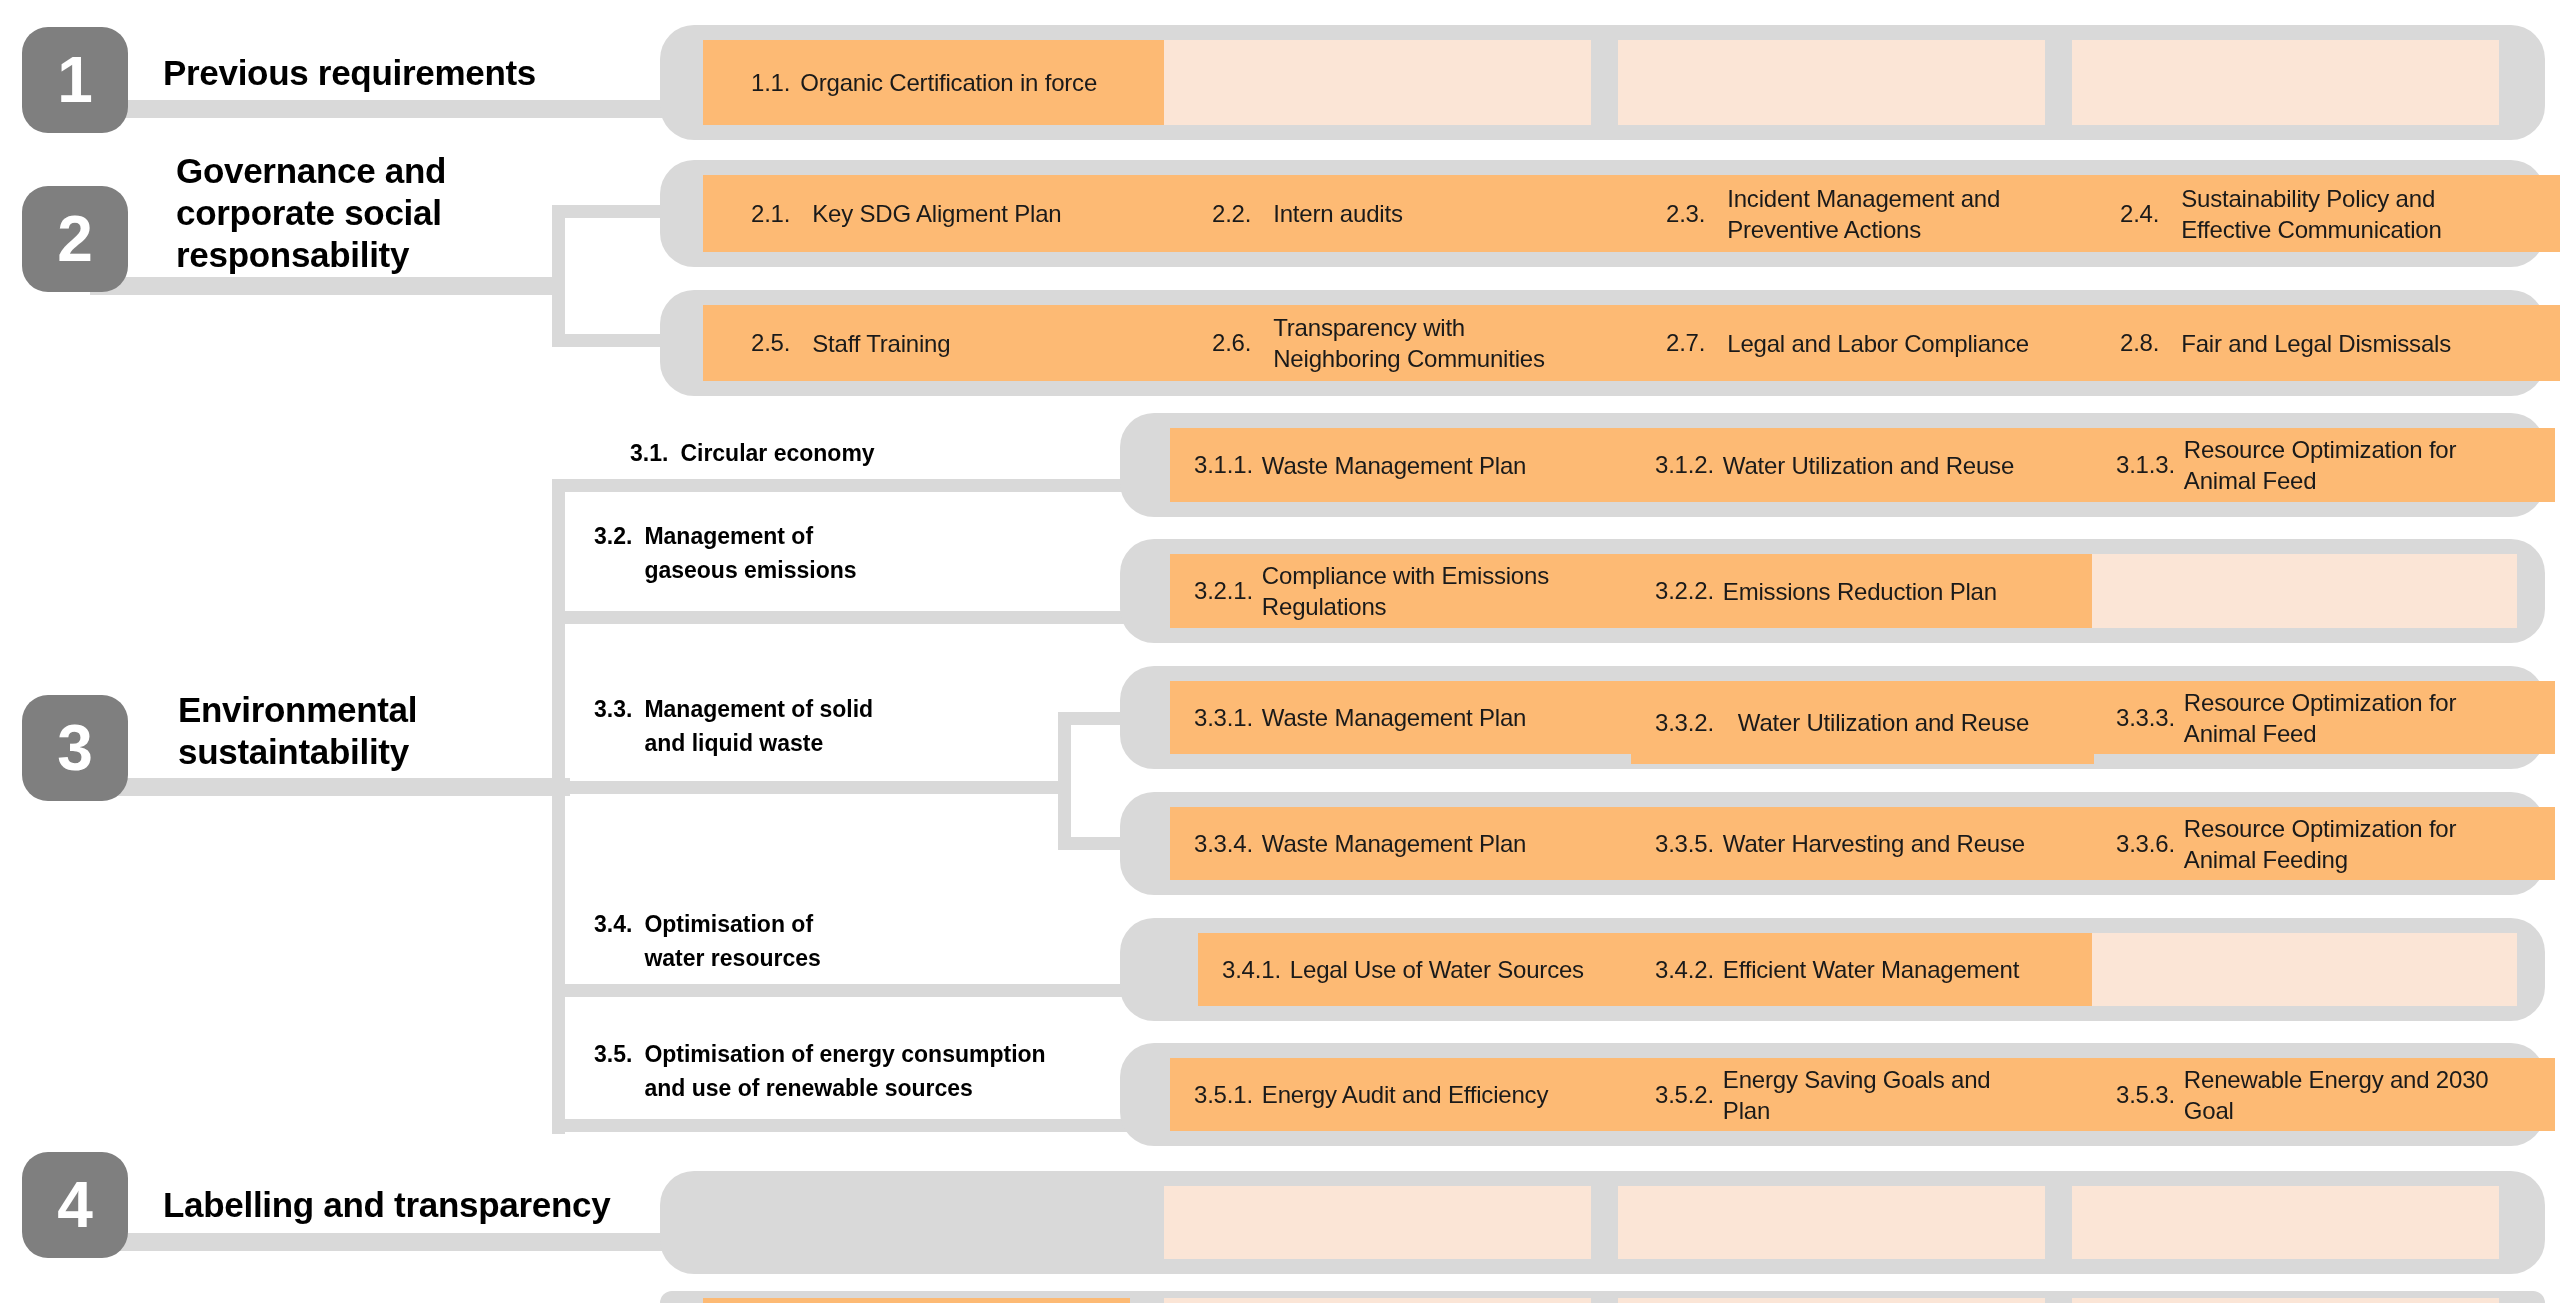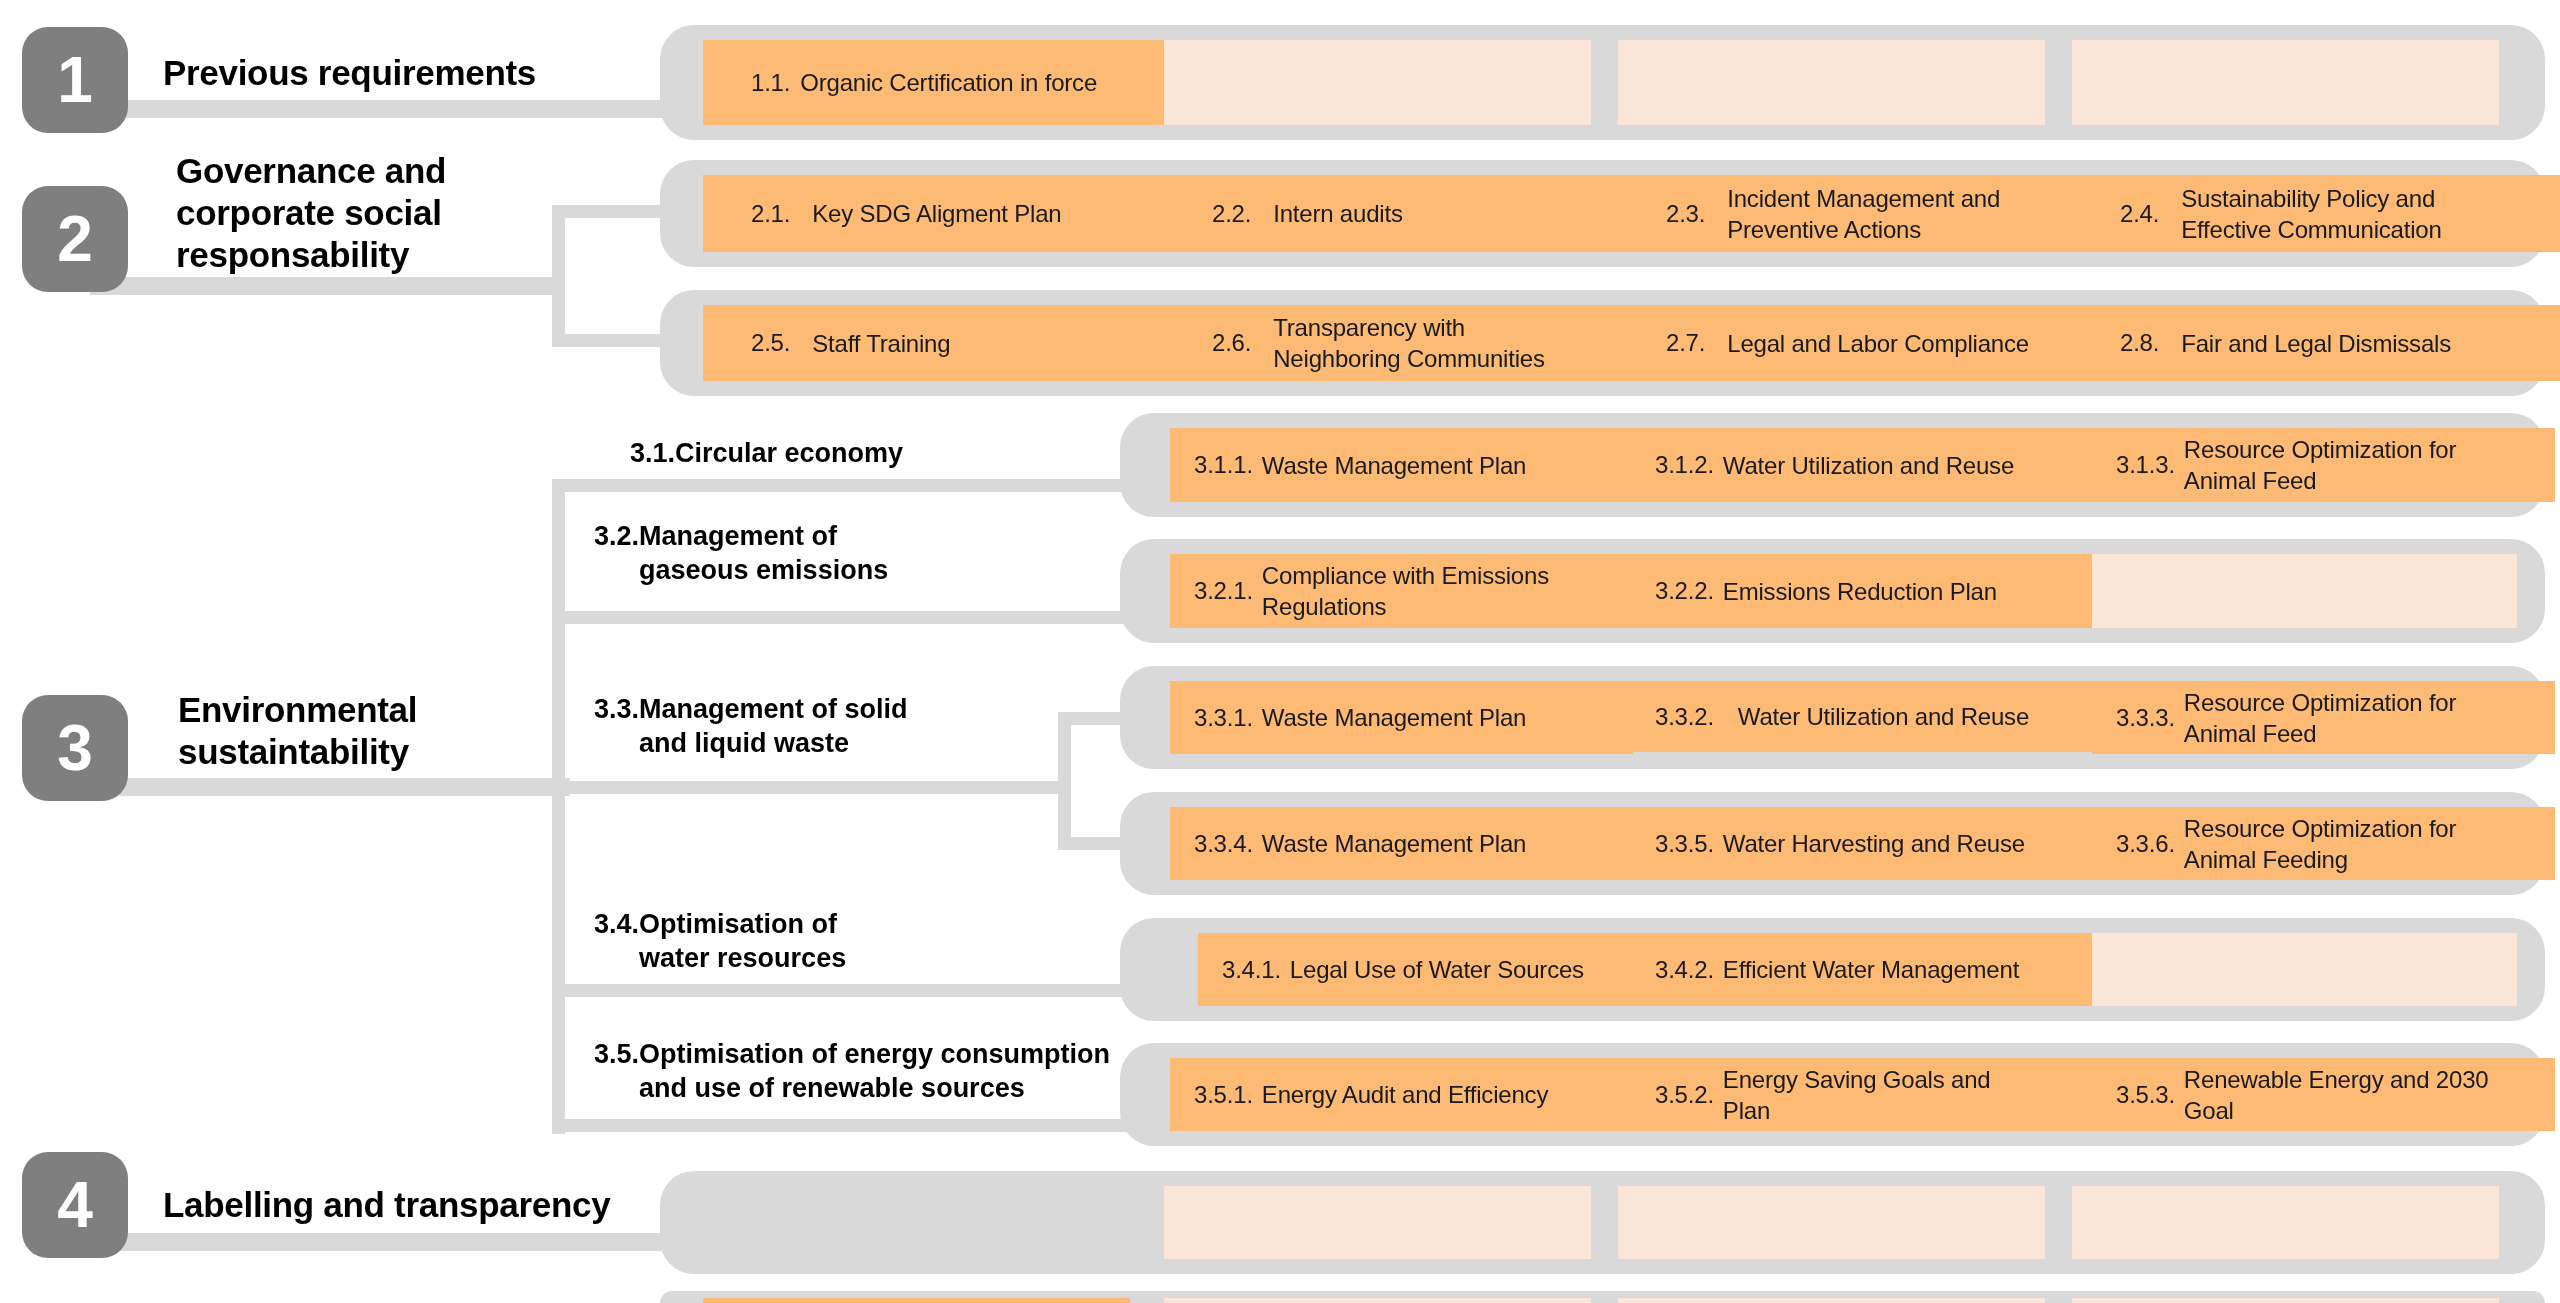--- a/index.html
+++ b/index.html
@@ -14,21 +14,21 @@
   .cont{position:absolute;background:#d9d9d9;border-radius:34px;}
   .contTop{position:absolute;background:#d9d9d9;border-radius:34px 34px 0 0;}
   .box{position:absolute;background:#fdba74;display:flex;align-items:center;
        font-size:24px;color:#1a1a1a;letter-spacing:-0.2px;}
   .box .num{flex-shrink:0;white-space:nowrap;}
   .box .txt{white-space:pre-line;line-height:31px;}
   .pad4{padding:0 16px 0 48px;gap:10px;}
   .gap2{gap:22px;}
   .pad3{padding:0 14px 0 24px;gap:9px;}
   .peach{position:absolute;background:#fbe5d6;}
-  .glabel{position:absolute;display:flex;gap:0;font-size:27px;font-weight:700;
+  .glabel{position:absolute;display:flex;gap:12px;font-size:23px;font-weight:700;
           color:#000000;line-height:34px;}
   .glabel .txt{white-space:pre-line;}
 </style>
 </head>
 <body>
 
 <div id="canvas">
 
   <div class="bar" style="left:90px;top:100px;width:600px;height:18px;"></div>
 
@@ -175,21 +175,21 @@
   <div class="box pad3" style="left:1631px;top:554px;width:425px;height:74px;">
     <span class="num">3.2.2.</span>
     <span class="txt">Emissions Reduction Plan</span>
   </div>
   <div class="peach" style="left:2092px;top:554px;width:425px;height:74px;"></div>
 
   <div class="box pad3" style="left:1170px;top:681px;width:425px;height:73px;">
     <span class="num">3.3.1.</span>
     <span class="txt">Waste Management Plan</span>
   </div>
-  <div class="box pad3" style="left:1631px;top:681px;width:425px;height:71px;gap:24px;">
+  <div class="box pad3" style="left:1631px;top:681px;width:425px;height:83px;gap:24px;">
     <span class="num">3.3.2.</span>
     <span class="txt">Water Utilization and Reuse</span>
   </div>
   <div class="box pad3" style="left:2092px;top:681px;width:425px;height:73px;">
     <span class="num">3.3.3.</span>
     <span class="txt">Resource Optimization for
 Animal Feed</span>
   </div>
 
   <div class="box pad3" style="left:1170px;top:807px;width:425px;height:73px;">

